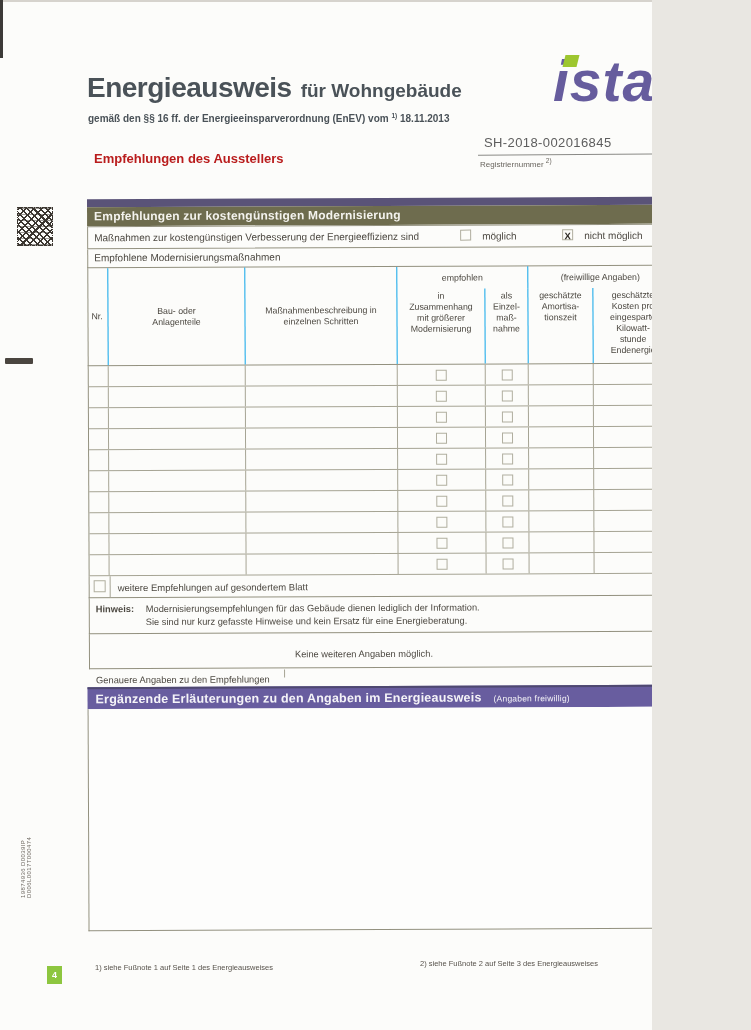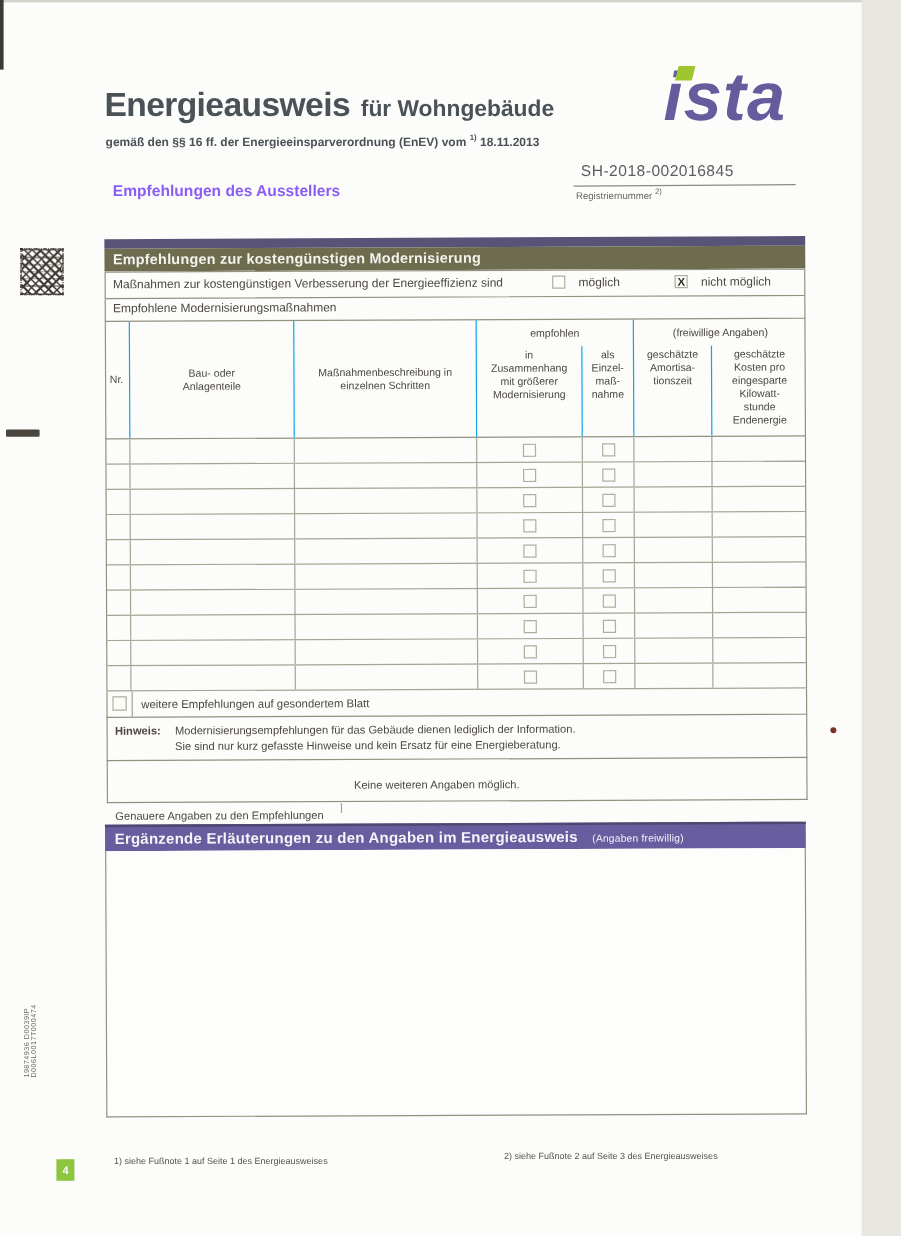--- a/index.html
+++ b/index.html
@@ -1,16 +1,16 @@
 <!DOCTYPE html>
 <html><head>
 <meta charset="utf-8">
 <style>
   html,body{margin:0;padding:0;background:#e9e7e2;}
-  #page{position:relative;width:718px;height:1030px;background:#fcfcfa;overflow:hidden;
+  #page{position:relative;width:652px;height:1030px;background:#fcfcfa;overflow:hidden;
         font-family:"Liberation Sans",sans-serif;color:#4c4841;}
   .pre{white-space:pre-line;}
 
   
   .edge-top{position:absolute;top:0;left:0;width:751px;height:2px;background:#b6b1a8;opacity:.55;}
   .edge-left-dark{position:absolute;top:0;left:0;width:3px;height:58px;background:#3c3a38;}
   .edge-right{position:absolute;top:0;left:736px;width:2px;height:1030px;background:#e8e5de;}
   .left-dash{position:absolute;left:5px;top:358px;width:28px;height:6px;background:#4a453f;border-radius:1px;}
   .red-dot{position:absolute;left:692px;top:606px;width:5px;height:5px;border-radius:50%;background:#7c3226;}
   .datamatrix{position:absolute;left:17px;top:207px;width:34px;height:37px;border:1px dotted #3b3630;
@@ -25,21 +25,21 @@
   .title{position:absolute;left:87px;top:72px;font-size:28px;font-weight:bold;color:#4a5258;letter-spacing:-.5px;}
   .title .suffix{font-size:19px;font-weight:600;margin-left:9px;letter-spacing:0;}
   .subtitle{position:absolute;left:88px;top:112px;font-size:10px;font-weight:bold;color:#4a5258;}
   .subtitle sup,.reglabel sup{font-size:6.5px;}
   .logo{position:absolute;left:553px;top:36px;width:170px;height:62px;margin-top:12px;}
   .logo .word{font-size:57px;font-weight:bold;font-style:italic;color:#665C9D;letter-spacing:1px;}
   .logo .dot{position:absolute;left:11px;top:7px;width:14px;height:12px;background:#9DC62F;transform:skewX(-14deg);}
   .regnum{position:absolute;left:484px;top:135px;font-size:13px;color:#5d5d5d;letter-spacing:.4px;}
   .regline{position:absolute;left:478px;top:154px;width:185px;height:1px;background:#8a8a86;transform:rotate(-.4deg);}
   .reglabel{position:absolute;left:480px;top:157px;font-size:8px;color:#6a665f;}
-  .section-heading{position:absolute;left:94px;top:151px;font-size:13px;font-weight:bold;color:#8b5cf6;}
+  .section-heading{position:absolute;left:94px;top:151px;font-size:13px;font-weight:bold;color:#b91c1c;}
 
   
   .table1{position:absolute;left:88px;top:198px;width:584px;transform:rotate(-.25deg);}
   .table1 *, .table2 *{box-sizing:border-box;}
   .strip{height:8px;background:#5A5378;}
   .bar1{height:19px;background:#6E6C4E;color:#f4f3ee;font-size:12px;font-weight:600;
         padding:2px 0 0 7px;letter-spacing:.2px;}
   .rowA{position:relative;height:23px;border:1px solid #93917f;background:#fcfcfa;font-size:10px;}
   .rowA .lbl{position:absolute;left:6px;top:5px;}
   .rowA .cb1{position:absolute;left:372px;top:4px;}

